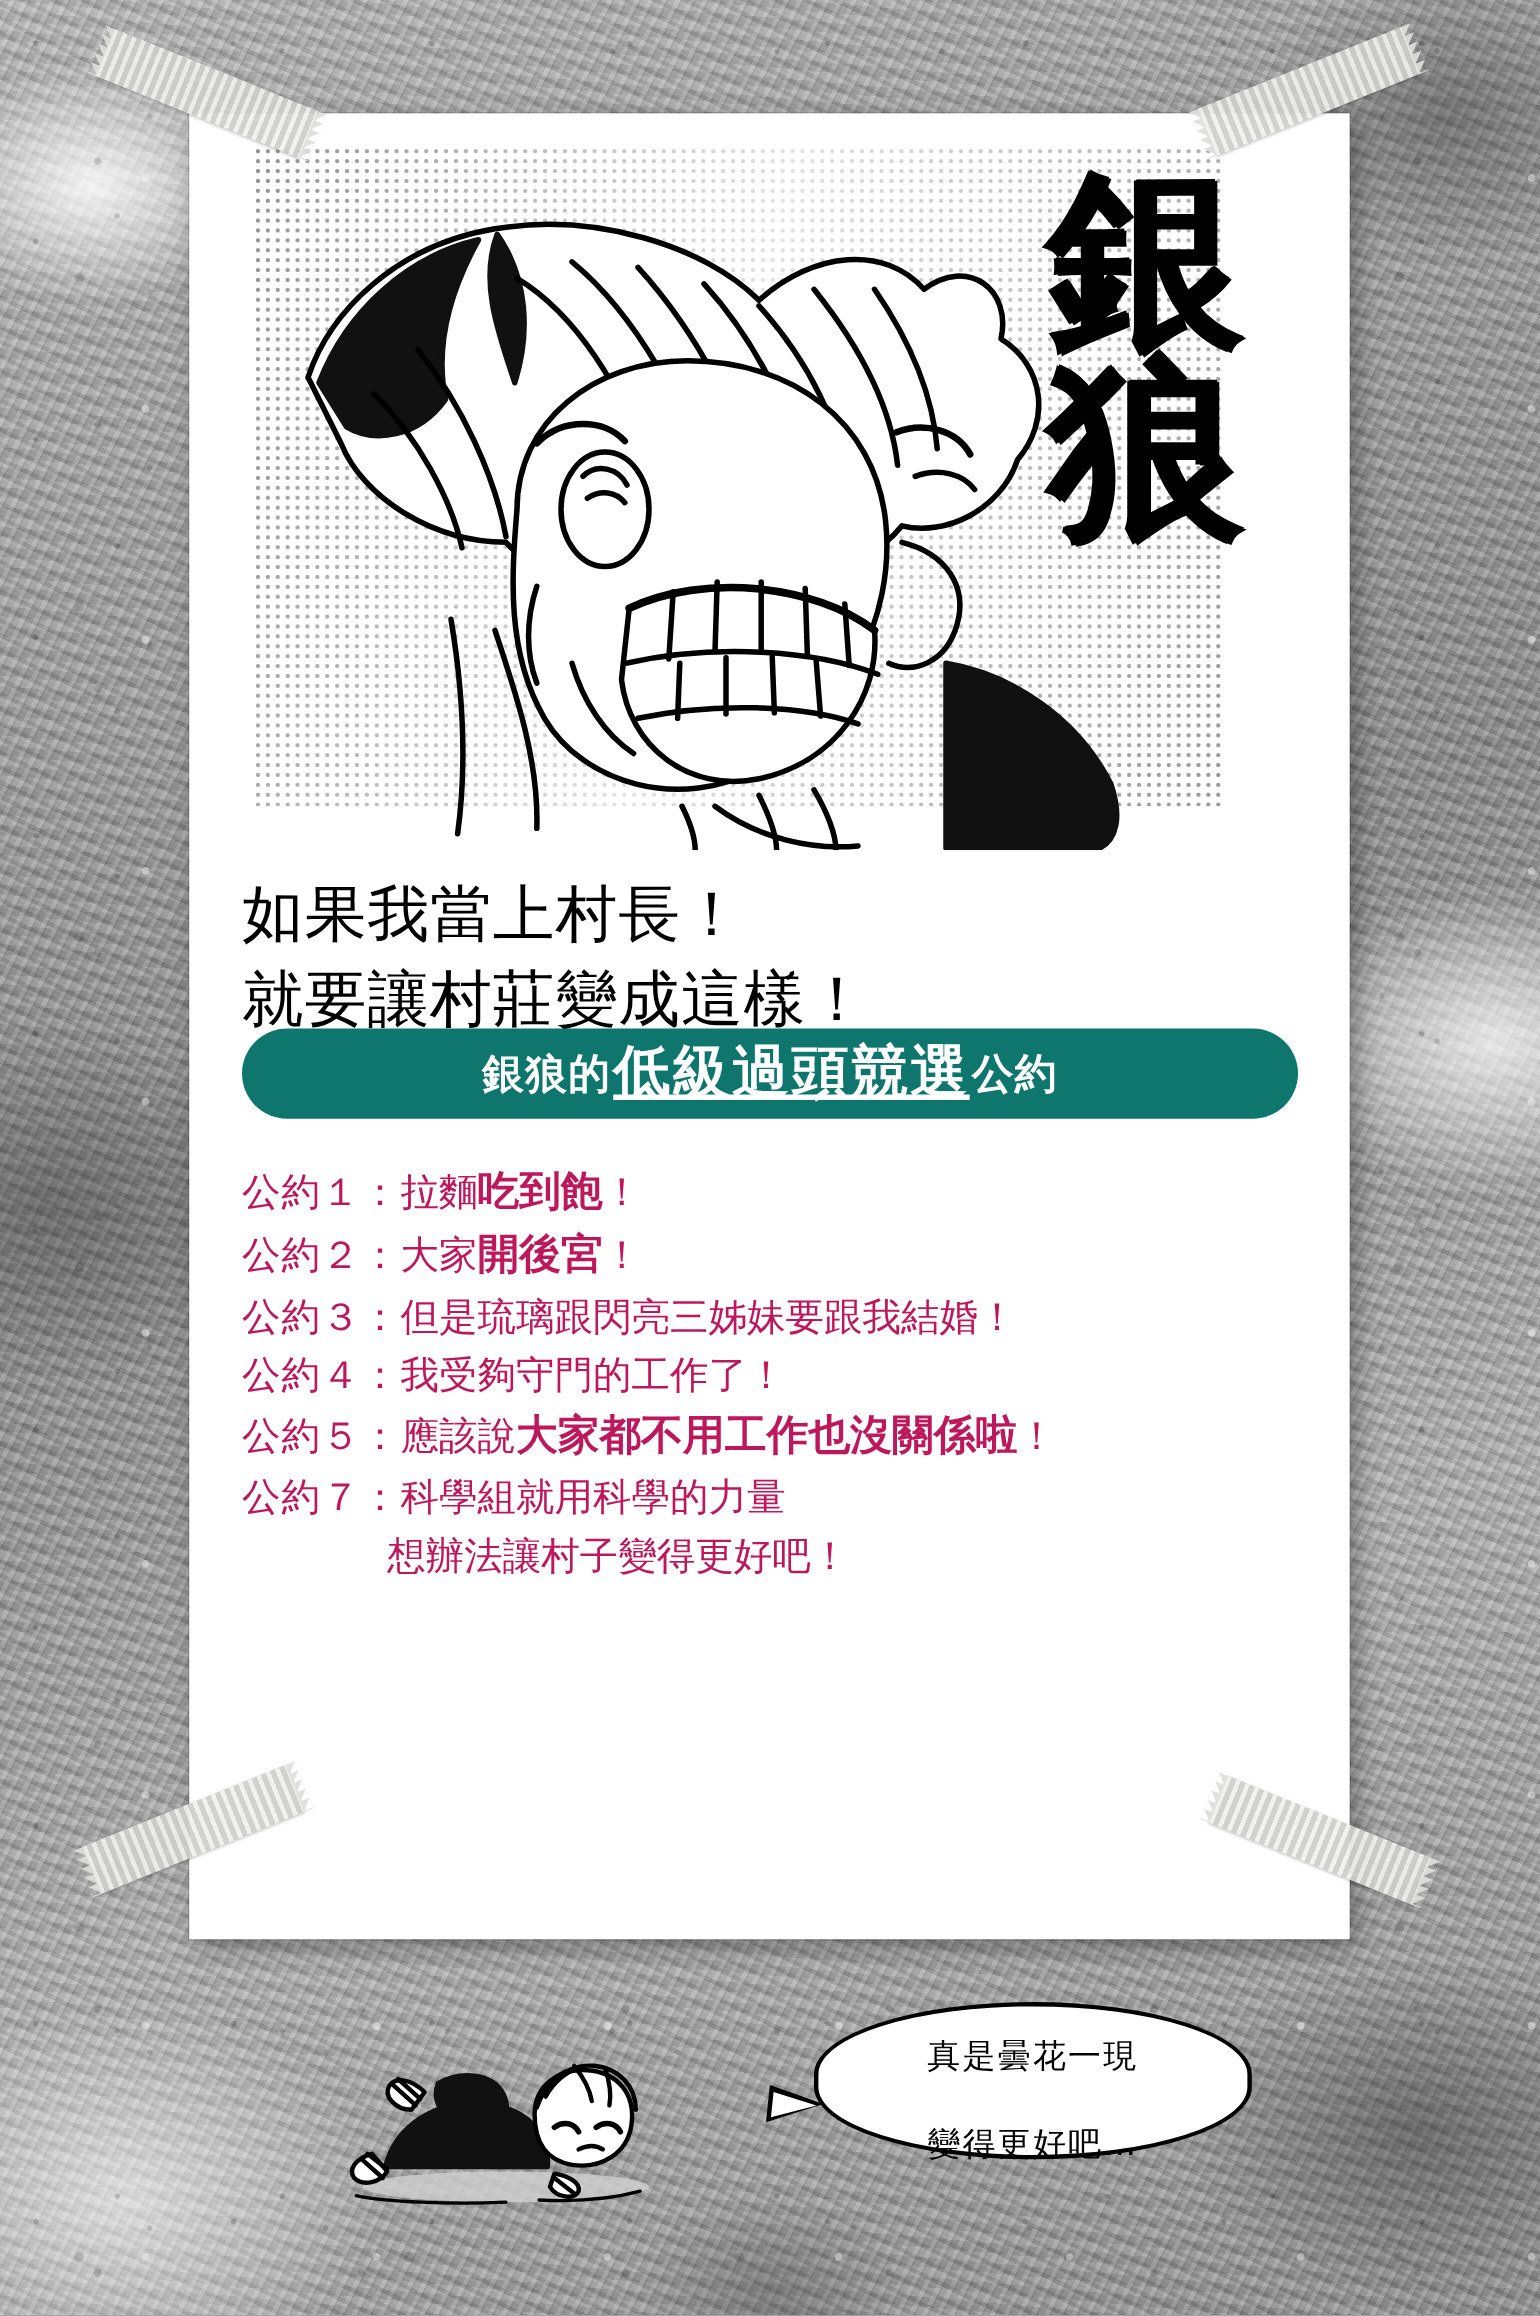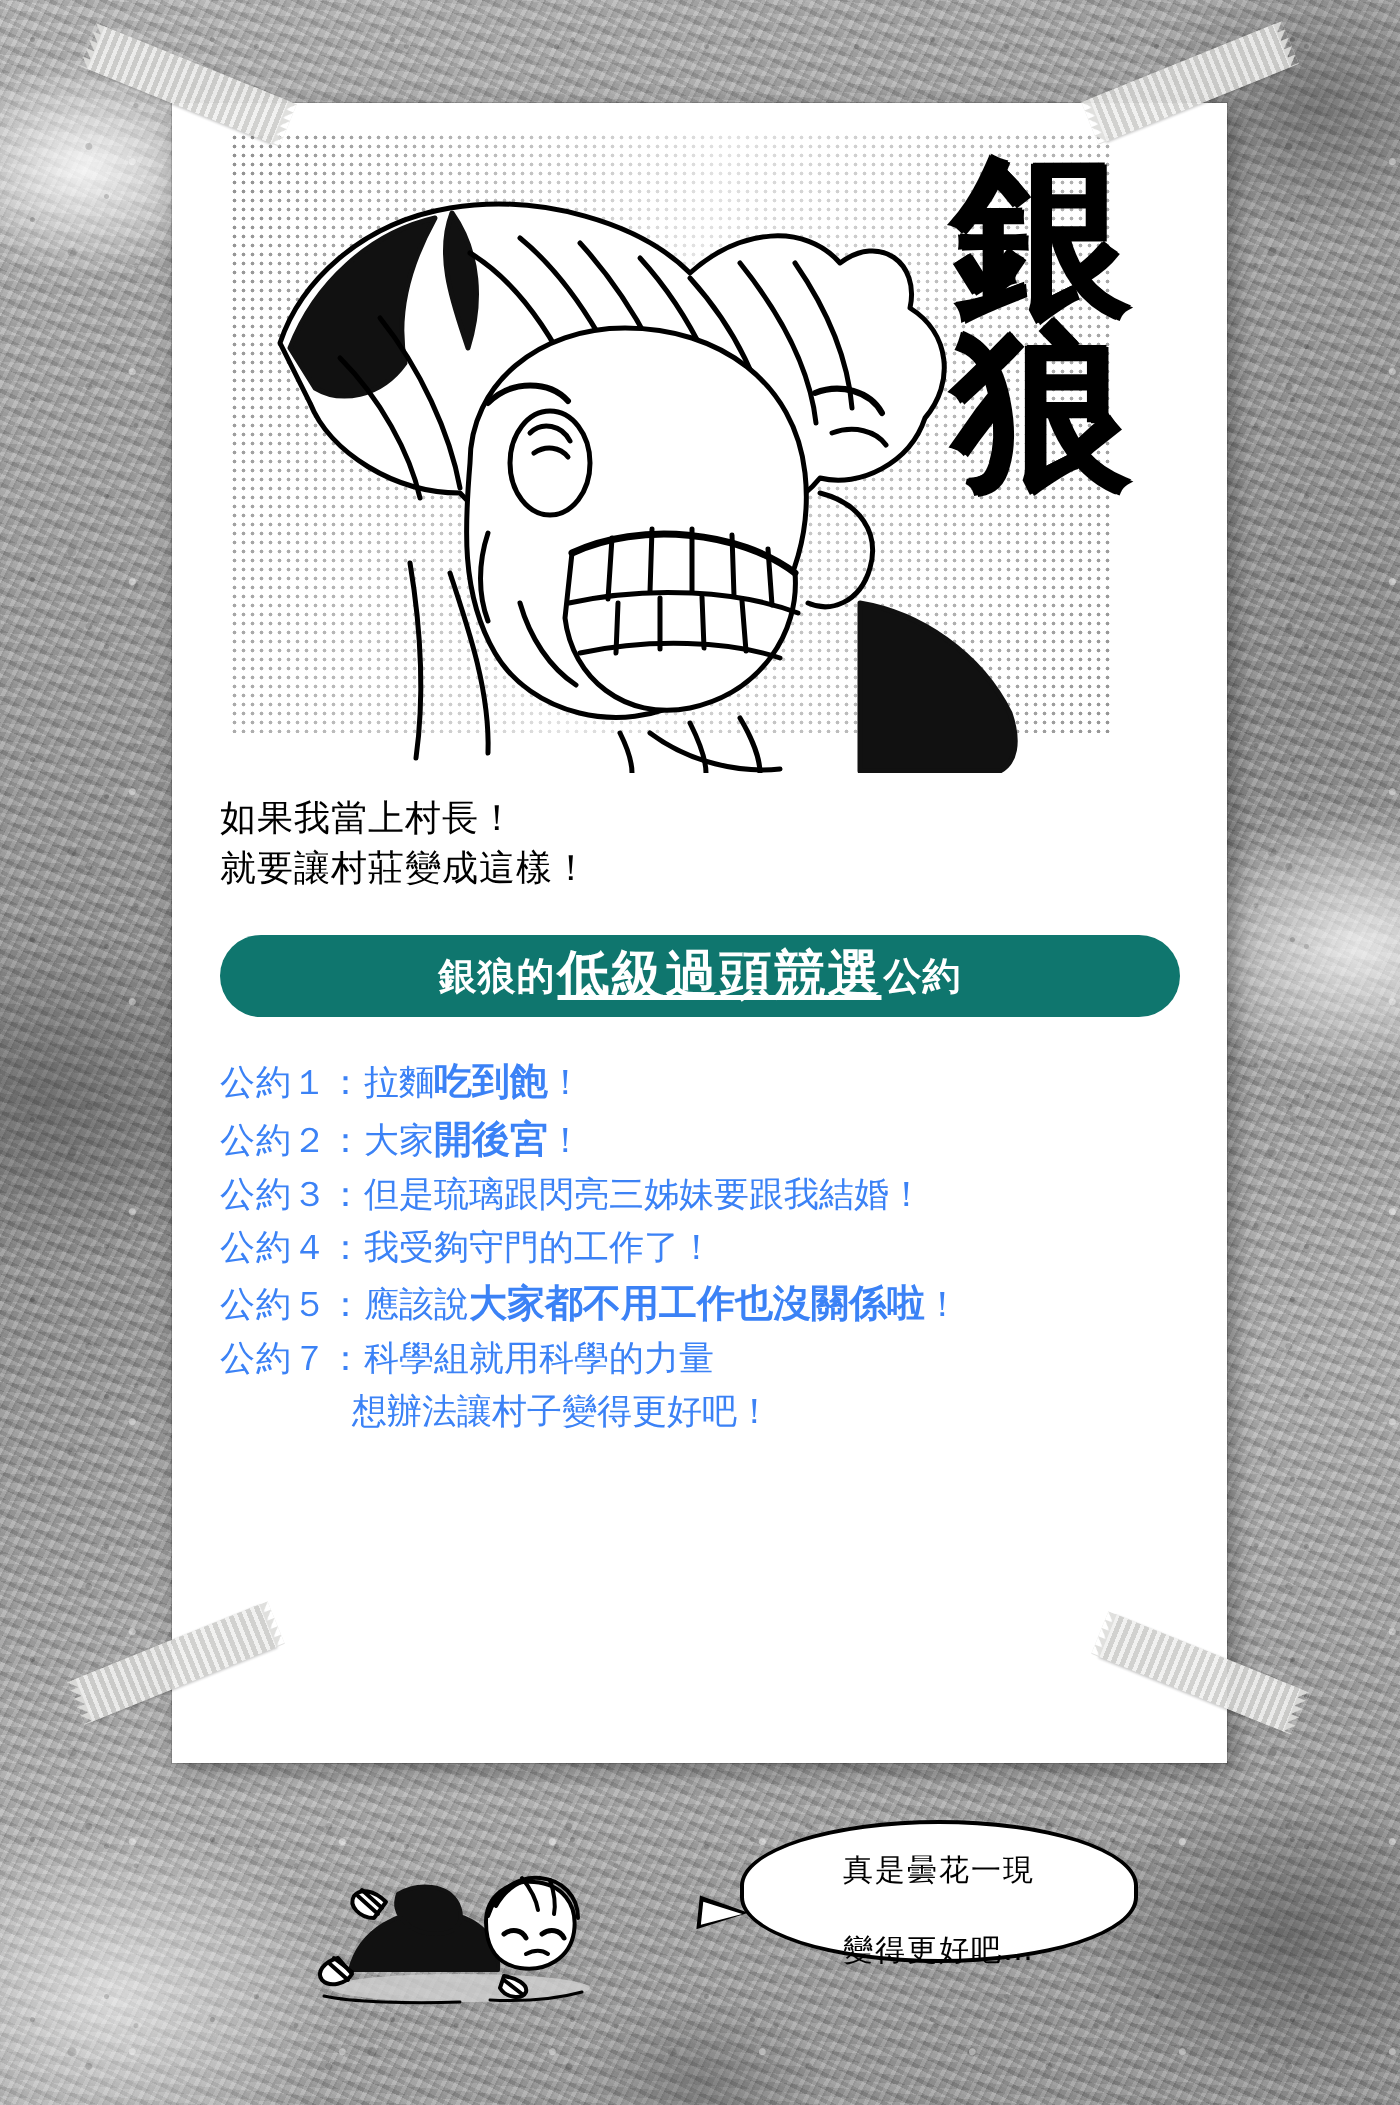--- a/index.html
+++ b/index.html
@@ -124,21 +124,21 @@
     text-shadow: 2px 2px 0 #000, -2px 1px 0 #000;
   }
   .brush-title span { display: block; }
 
   
   .headline {
     position: absolute;
     left: 48px;
     top: 690px;
     font-family: "DejaVu Sans", sans-serif;
-    font-size: 36px;
+    font-size: 56px;
     line-height: 1.38;
     color: #000;
     letter-spacing: 1px;
   }
 
   
   .banner {
     position: absolute;
     left: 48px;
     top: 832px;
@@ -167,24 +167,24 @@
     transform: translateY(-1px);
     text-decoration: underline;
   }
 
   
   .pledges {
     position: absolute;
     left: 48px;
     top: 952px;
     width: 980px;
-    font-family: Liberation Mono, monospace;
+    font-family: Liberation Sans, sans-serif;
     font-size: 35px;
     line-height: 1.52;
-    color: #3b82f6;
+    color: #be185d;
   }
   .pledge { display: block; white-space: nowrap; }
   .pledge .lead { letter-spacing: 1px; }
   .pledge .em { font-weight: 700; font-size: 38px; }
   .pledge-cont { display: block; padding-left: 132px; white-space: nowrap; }
 
   
   .chibi {
     position: absolute;
     left: 290px;

